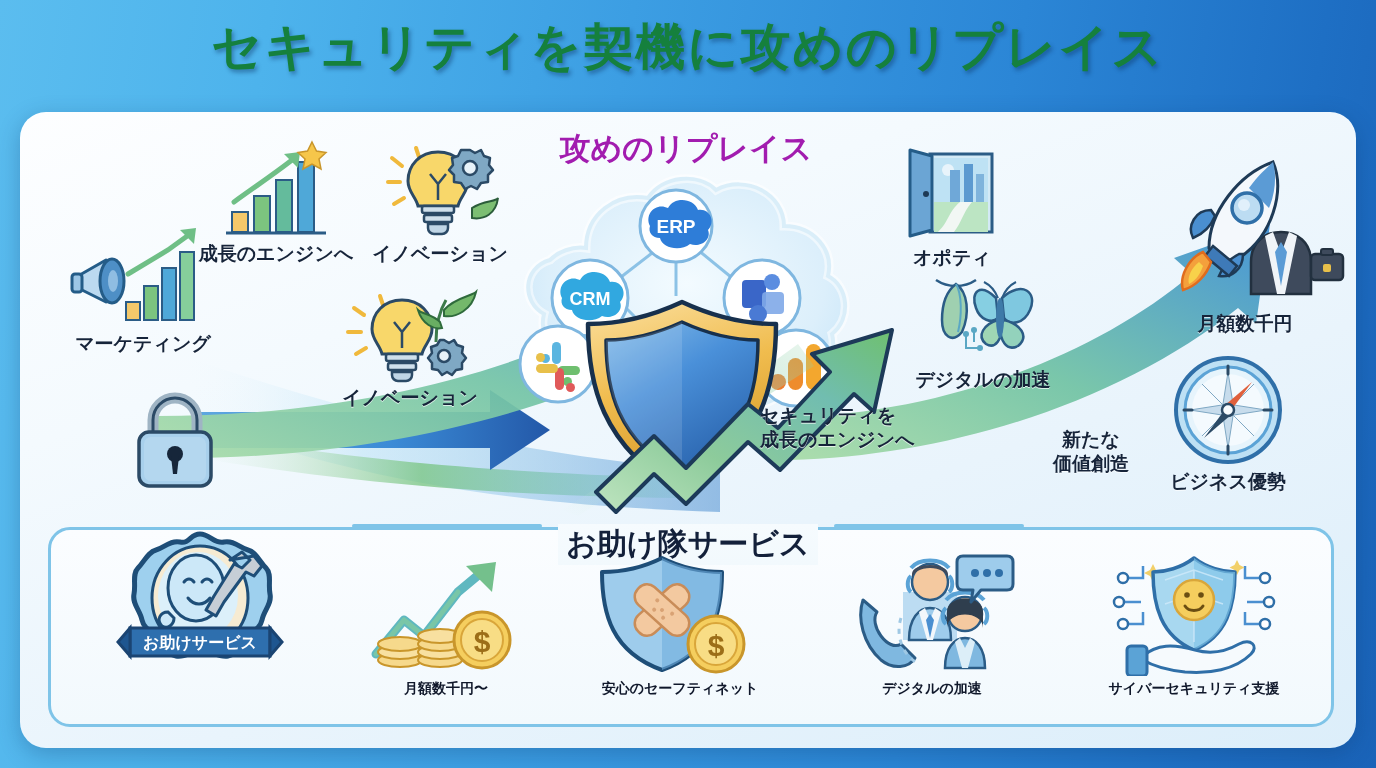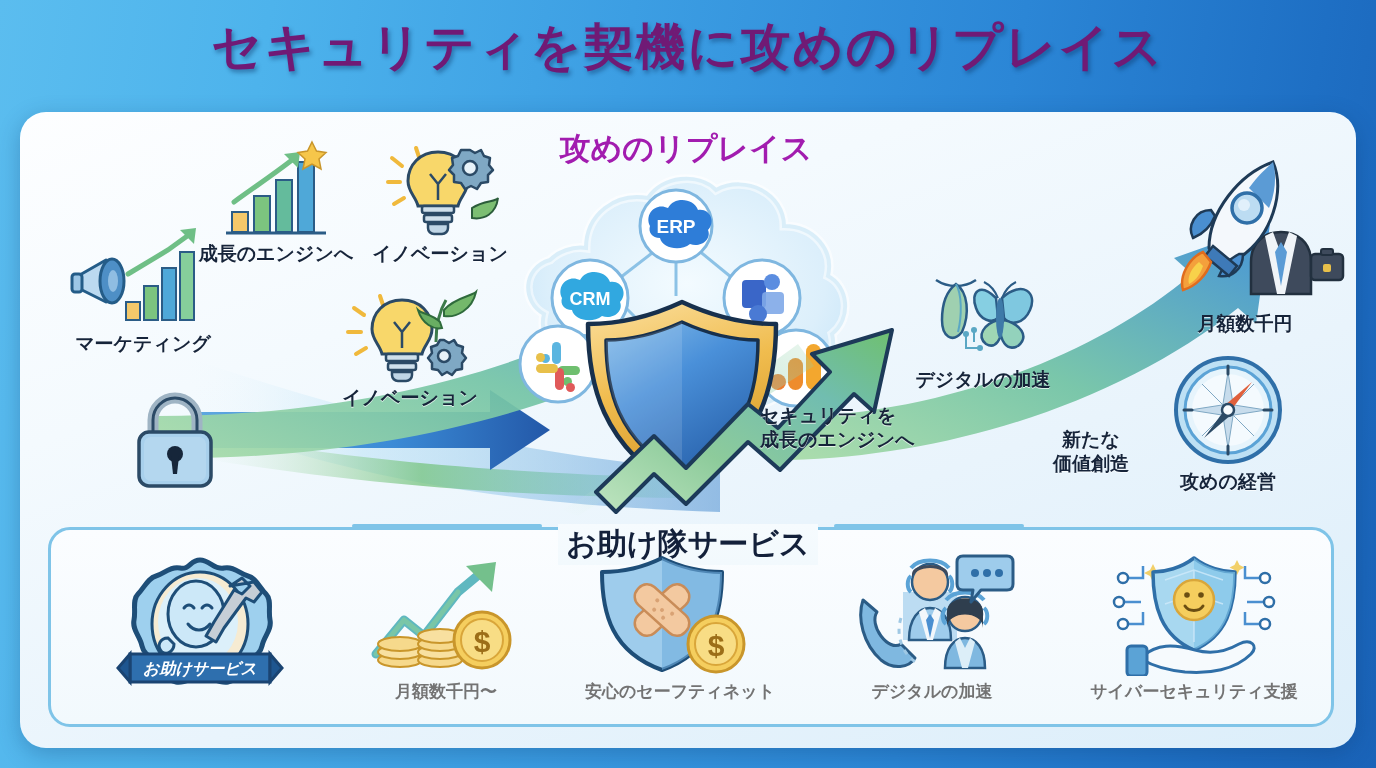--- a/index.html
+++ b/index.html
@@ -7,21 +7,21 @@
   body{
     width:1376px;height:768px;overflow:hidden;
     font-family:"Liberation Sans","DejaVu Sans",sans-serif;
     background:linear-gradient(100deg,#5BBDEF 0%,#4DB3EC 18%,#3C9EE3 42%,#2B86D6 68%,#1E6FC4 88%,#1A63B8 100%);
   }
   #stage{position:relative;width:1376px;height:768px;}
 
   
   .title{
     position:absolute;left:0;top:14px;width:1376px;text-align:center;
-    font-size:50px;font-weight:bold;color:#701a75;letter-spacing:2px;
+    font-size:50px;font-weight:bold;color:#15803d;letter-spacing:2px;
     text-shadow:2px 3px 4px rgba(10,50,100,.45);
     white-space:nowrap;
   }
 
   
   .main-panel{
     position:absolute;left:20px;top:112px;width:1336px;height:636px;
     border-radius:26px;
     background:linear-gradient(160deg,#fdfeff 0%,#f4fafe 30%,#e9f4fc 62%,#dceefa 100%);
     box-shadow:0 6px 22px rgba(10,50,100,.28);
@@ -53,21 +53,21 @@
   .bottom-title-wrap{
     position:absolute;left:48px;top:524px;width:1280px;height:44px;
     display:flex;align-items:flex-start;justify-content:center;gap:16px;
   }
   .bt-line{height:4px;background:#7FC4E8;border-radius:2px;flex:0 0 190px;}
   .bottom-title{
     font-size:30px;font-weight:bold;color:#13203a;white-space:nowrap;
     padding:0 8px;background:linear-gradient(180deg,#f6fbfe 0%,#f2f9fd 100%);
   }
   .svc{position:absolute;text-align:center;width:220px;}
-  .svc .lbl{font-size:17px;font-weight:bold;color:#737373;white-space:nowrap;}
+  .svc .lbl{font-size:14px;font-weight:bold;color:#0f172a;white-space:nowrap;}
 
   
   .ribbon-txt{
     font-size:16px;font-weight:bold;fill:#ffffff;
   }
 </style>
 </head>
 <body>
 
 <div id="stage">
@@ -313,20 +313,35 @@
 
     <path d="M34,206 L92,150 L124,182 L186,118 L216,142 L268,86 L250,68 L330,44 L312,126 L292,108 L218,184
              L186,156 L124,218 L92,188 L54,226 Z" fill="url(#gZig)" stroke="#1D3A59" stroke-width="4" stroke-linejoin="round" stroke-linecap="round"></path>
   </svg>
 
   <div class="node" style="left:760px;top:404px;width:190px;text-align:left;">
     <div class="lbl">セキュリティを</div>
     <div class="lbl">成長のエンジンへ</div>
   </div>
 
+  <div class="node" style="left:882px;top:148px;width:140px;">
+    <svg class="art" width="96" height="96" viewBox="0 0 96 96">
+      <rect x="26" y="6" width="62" height="78" fill="#D3EAF6" stroke="#2B5C86" stroke-width="3"></rect>
+      <rect x="30" y="10" width="54" height="44" fill="#BEE2F4"></rect>
+      <circle cx="44" cy="22" r="6" fill="#F3F9FD" opacity=".8"></circle>
+      <rect x="46" y="22" width="10" height="32" fill="#6FA8D8"></rect>
+      <rect x="60" y="16" width="9" height="38" fill="#5C9AD0"></rect>
+      <rect x="72" y="26" width="8" height="28" fill="#7FB4DC"></rect>
+      <rect x="30" y="54" width="54" height="30" fill="#BCE5C3"></rect>
+      <path d="M34,84 C46,72 44,64 56,54 L68,54 C58,66 58,74 50,84 Z" fill="#F2F7F4"></path>
+      <path d="M6,2 L28,8 L28,82 L6,88 Z" fill="#6BA5D4" stroke="#245C88" stroke-width="3" stroke-linejoin="round"></path>
+      <circle cx="22" cy="46" r="3" fill="#1E3A56"></circle>
+    </svg>
+    <div class="lbl">オポティ</div>
+  </div>
 
   <div class="node" style="left:898px;top:274px;width:170px;">
     <svg class="art" width="130" height="92" viewBox="0 0 130 92">
       <path d="M18,6 C30,14 46,14 58,6" stroke="#2B5C86" stroke-width="2.5" fill="none"></path>
       <path d="M38,10 C50,18 52,40 44,58 C34,70 24,62 24,46 C24,28 30,16 38,10 Z" fill="#9FD0B0" stroke="#2B5C86" stroke-width="2.5"></path>
       <path d="M38,10 C44,20 44,42 40,58" stroke="#5AA7C4" stroke-width="2" fill="none"></path>
 
       <path d="M78,24 C62,8 52,18 58,34 C62,46 74,50 80,44 Z" fill="#86CFE2" stroke="#2B5C86" stroke-width="2.5"></path>
       <path d="M80,46 C66,50 58,62 68,70 C78,76 84,64 84,52 Z" fill="#9FD6B4" stroke="#2B5C86" stroke-width="2.5"></path>
       <path d="M84,24 C104,6 120,18 112,36 C106,50 92,52 86,44 Z" fill="#7FC8E0" stroke="#2B5C86" stroke-width="2.5"></path>
@@ -388,36 +403,36 @@
       <path d="M82,30 L60,60 L54,54 Z" fill="#E0603C"></path>
       <path d="M34,86 L56,56 L62,62 Z" fill="#2B4A66"></path>
       <circle cx="58" cy="58" r="6" fill="#F7FBFE" stroke="#2B4A66" stroke-width="2.5"></circle>
       <g stroke="#2B4A66" stroke-width="3" stroke-linecap="round">
         <line x1="58" y1="14" x2="58" y2="22"></line>
           <line x1="58" y1="94" x2="58" y2="102"></line>
         <line x1="14" y1="58" x2="22" y2="58"></line>
           <line x1="94" y1="58" x2="102" y2="58"></line>
       </g>
     </svg>
-    <div class="lbl">攻めの経営</div>
+    <div class="lbl">ビジネス優勢</div>
   </div>
 
   <div class="node" style="left:1026px;top:428px;width:130px;text-align:center;">
     <div class="lbl">新たな</div>
     <div class="lbl">価値創造</div>
   </div>
 
   <div class="bottom-panel"></div>
   <div class="bottom-title-wrap">
     <div class="bt-line"></div>
     <div class="bottom-title">お助け隊サービス</div>
     <div class="bt-line"></div>
   </div>
 
-  <div class="svc" style="left:90px;top:554px;font-style:italic;">
+  <div class="svc" style="left:90px;top:528px;">
     <svg width="180" height="150" viewBox="0 0 180 150">
       <path d="M90,6 C100,6 104,16 114,14 C124,12 130,20 138,22 C146,24 150,34 156,40
                C162,46 158,56 160,66 C162,76 154,82 152,92 C150,102 140,104 134,110
                C128,116 128,126 118,128 C108,130 102,122 92,122 C82,122 76,130 66,128
                C56,126 56,116 50,110 C44,104 34,102 32,92 C30,82 22,76 24,66
                C26,56 22,46 28,40 C34,34 38,24 46,22 C54,20 60,12 70,14 C80,16 80,6 90,6 Z" fill="#9ED0EE" stroke="#1E4E78" stroke-width="5" stroke-linejoin="round"></path>
       <ellipse cx="90" cy="70" rx="48" ry="52" fill="#F6EBD2" stroke="#1E4E78" stroke-width="3"></ellipse>
       <ellipse cx="88" cy="68" rx="40" ry="44" fill="#DCF0FA"></ellipse>
 
       <ellipse cx="86" cy="60" rx="28" ry="33" fill="#CCE8F8" stroke="#1E4E78" stroke-width="3"></ellipse>

